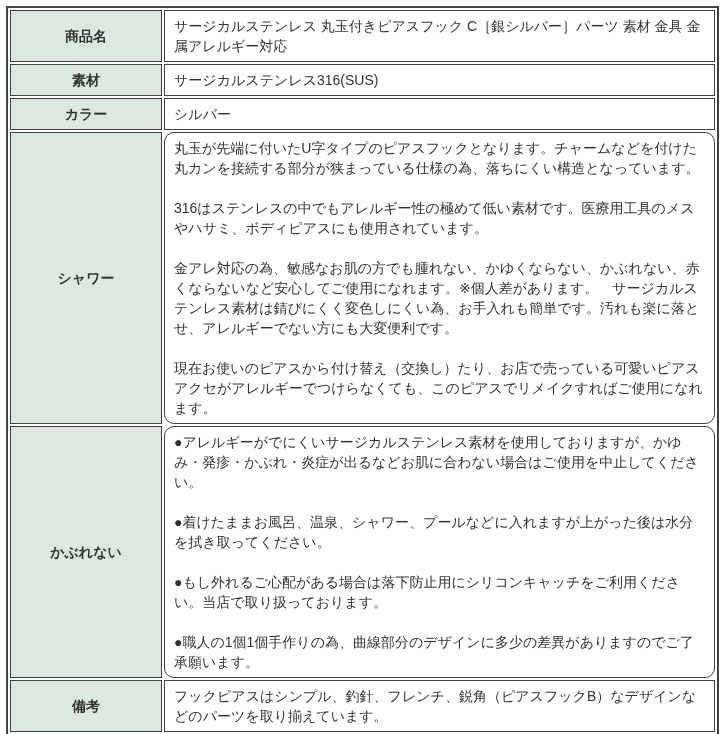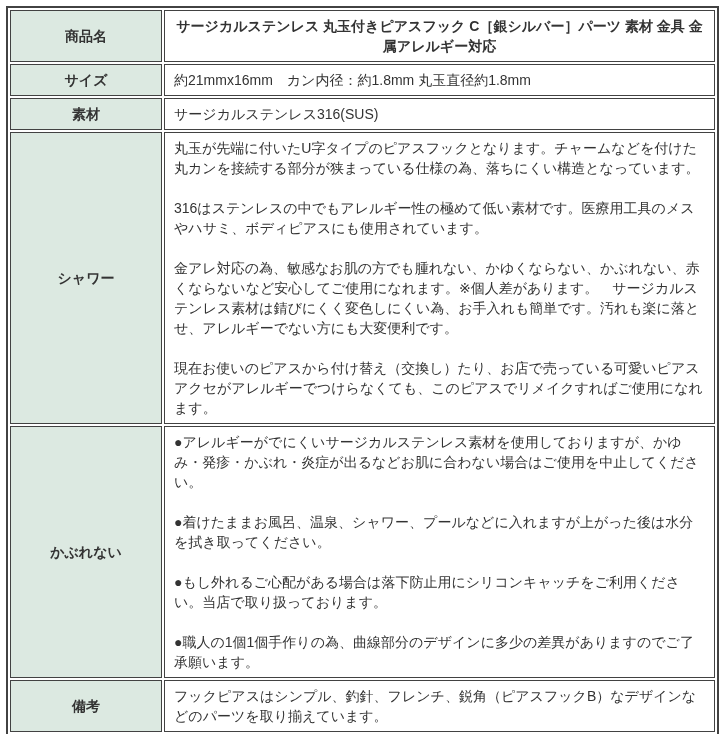--- a/index.html
+++ b/index.html
@@ -39,43 +39,43 @@
   }
   table.spec-table td {
     background: #ffffff;
     text-align: left;
     vertical-align: middle;
     padding: 5px 9px;
     white-space: pre-line;
     word-break: break-all;
   }
   table.spec-table td.bold {
-    font-weight: bold;
-    text-align: center;
+    font-weight: normal;
   }
   td.multi {
     vertical-align: top;
+    border-radius: 10px;
   }
 </style>
 </head>
 <body>
 
 <table class="spec-table">
   <tbody>
     <tr>
       <th>商品名</th>
       <td class="bold">サージカルステンレス 丸玉付きピアスフック C［銀シルバー］パーツ 素材 金具 金属アレルギー対応</td>
     </tr>
     <tr>
-      <th>サイズ</th>
-      <td>約21mmx16mm　カン内径：約1.8mm 丸玉直径約1.8mm</td>
+      <th>素材</th>
+      <td>サージカルステンレス316(SUS)</td>
     </tr>
     <tr>
-      <th>素材</th>
-      <td>サージカルステンレス316(SUS)</td>
+      <th>カラー</th>
+      <td>シルバー</td>
     </tr>
     <tr>
       <th>シャワー</th>
       <td class="multi">丸玉が先端に付いたU字タイプのピアスフックとなります。チャームなどを付けた丸カンを接続する部分が狭まっている仕様の為、落ちにくい構造となっています。
 
 316はステンレスの中でもアレルギー性の極めて低い素材です。医療用工具のメスやハサミ、ボディピアスにも使用されています。
 
 金アレ対応の為、敏感なお肌の方でも腫れない、かゆくならない、かぶれない、赤くならないなど安心してご使用になれます。※個人差があります。　サージカルステンレス素材は錆びにくく変色しにくい為、お手入れも簡単です。汚れも楽に落とせ、アレルギーでない方にも大変便利です。
 
 現在お使いのピアスから付け替え（交換し）たり、お店で売っている可愛いピアスアクセがアレルギーでつけらなくても、このピアスでリメイクすればご使用になれます。</td>

